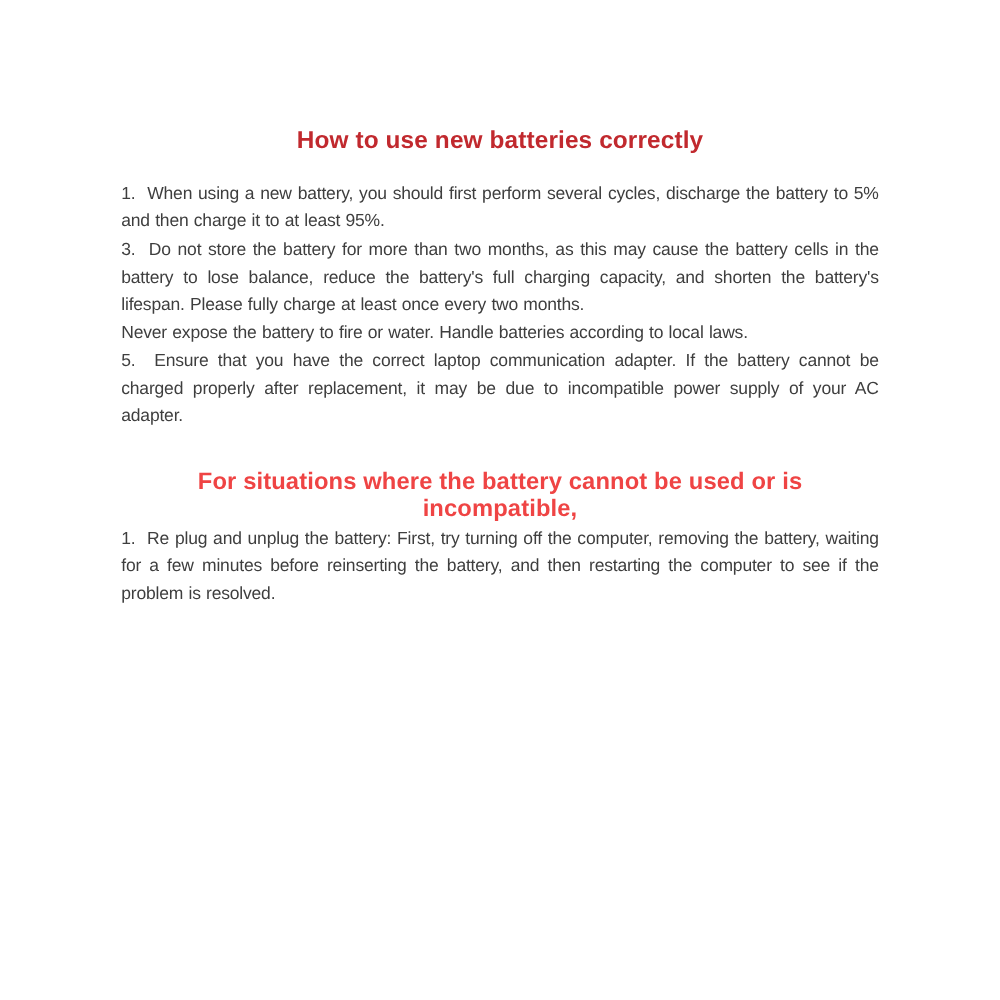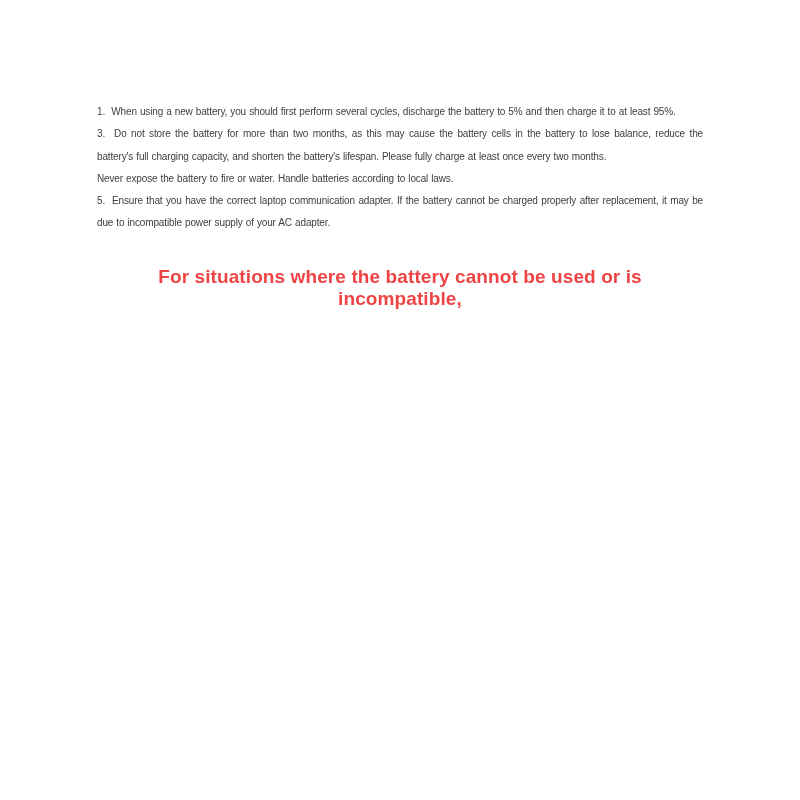--- a/index.html
+++ b/index.html
@@ -22,21 +22,21 @@
   .doc-title {
     margin: 0 0 19px 0;
     text-align: center;
     color: #c1292e;
     font-size: 19.5px;
     font-weight: 700;
     letter-spacing: 0.1px;
   }
   .par {
     margin: 0;
-    font-size: 10px;
+    font-size: 14px;
     line-height: 22.3px;
     color: #3e3e3e;
     text-align: justify;
     letter-spacing: -0.15px;
     word-spacing: 0.5px;
   }
   .sub-title {
     text-align: center;
     color: #ef4444;
     font-size: 19px;
@@ -48,22 +48,24 @@
   }
   .sub-title.second {
     margin: 21px 0 13px 0;
   }
 </style>
 </head>
 <body>
 
 <div class="doc">
 
+  <h1 class="doc-title">How to use new batteries correctly</h1>
 
   <p class="par">1.&nbsp; When using a new battery, you should first perform several cycles, discharge the battery to 5% and then charge it to at least 95%.</p>
   <p class="par">3.&nbsp; Do not store the battery for more than two months, as this may cause the battery cells in the battery to lose balance, reduce the battery's full charging capacity, and shorten the battery's lifespan. Please fully charge at least once every two months.</p>
   <p class="par">Never expose the battery to fire or water. Handle batteries according to local laws.</p>
   <p class="par">5.&nbsp; Ensure that you have the correct laptop communication adapter. If the battery cannot be charged properly after replacement, it may be due to incompatible power supply of your AC adapter.</p>
 
   <h2 class="sub-title first">For situations where the battery cannot be used or is incompatible,</h2>
 
+  <p class="par">1.&nbsp; Re plug and unplug the battery: First, try turning off the computer, removing the battery, waiting for a few minutes before reinserting the battery, and then restarting the computer to see if the problem is resolved.</p>
 
 </div>
 
 </body></html>

